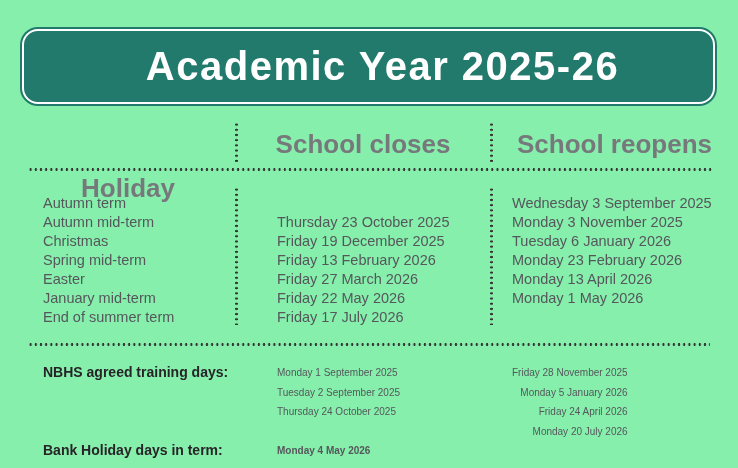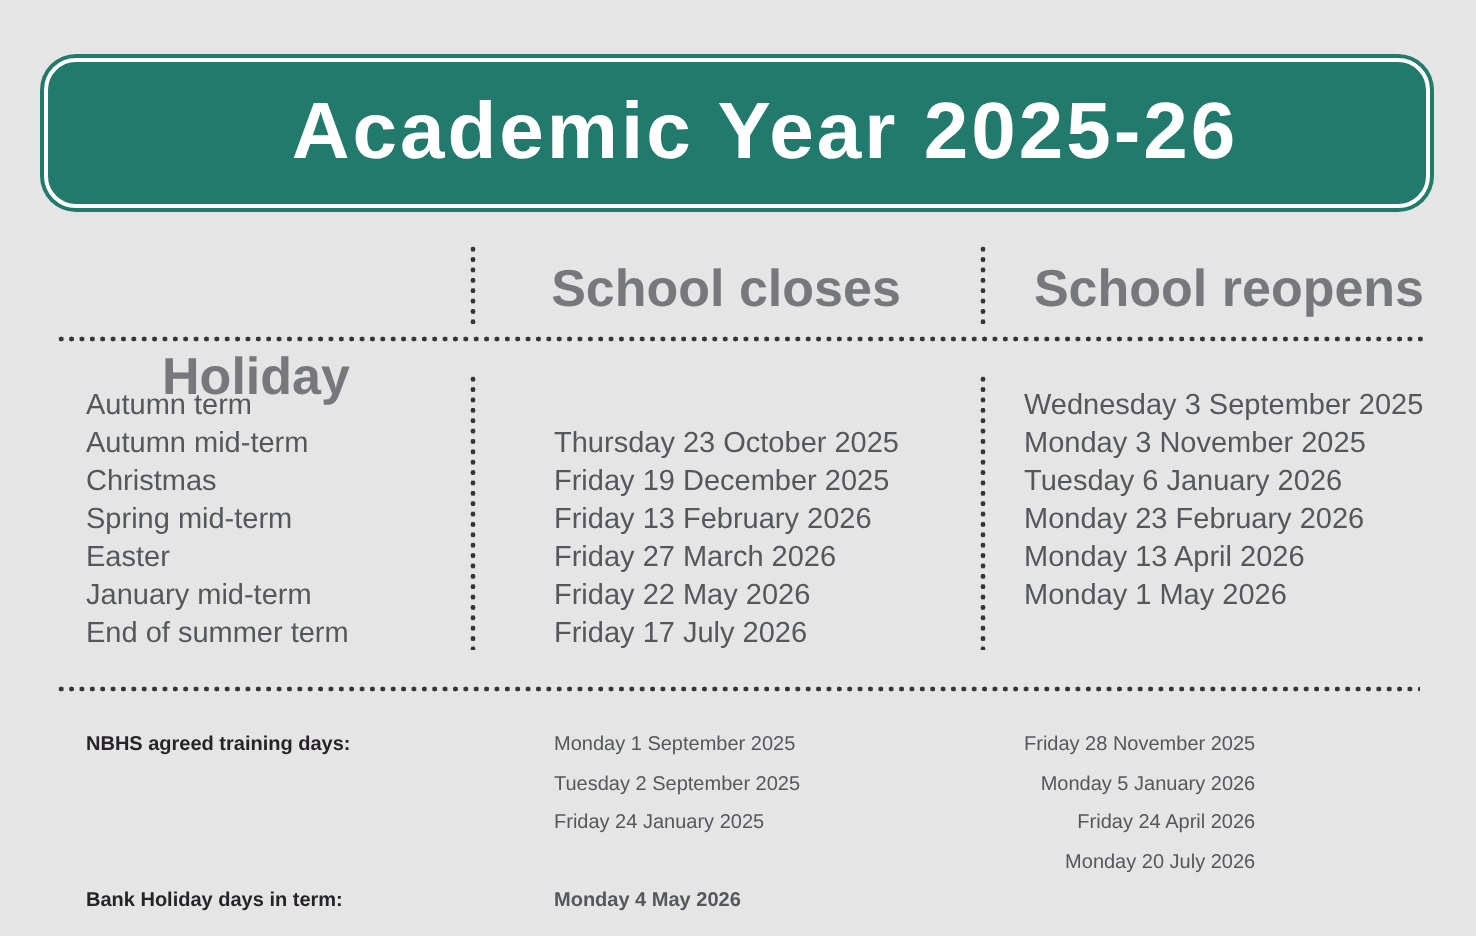--- a/index.html
+++ b/index.html
@@ -8,21 +8,21 @@
     --text_gray: #55575b;
     --label_black: #262427;
     --dot_gray: #343434;
   }
   * { margin: 0; padding: 0; box-sizing: border-box; }
   html, body { background: #fff; }
   .page {
     position: relative;
     width: 738px;
     height: 468px;
-    background: #e5e5e5;
+    background: #86efac;
     overflow: hidden;
     font-family: "Liberation Sans", "DejaVu Sans", sans-serif;
   }
 
   
   .banner {
     position: absolute;
     left: 22px; top: 29px;
     width: 693px; height: 75px;
     background: var(--banner_teal);
@@ -89,21 +89,21 @@
   }
   .body-col .cell { height: 19px; line-height: 19px; }
   .col-holiday { left: 43px;  }
   .col-closes  { left: 277px; }
   .col-reopens { left: 512px; }
 
   
   .section-label {
     position: absolute;
     left: 43px;
-    font-size: 10px;
+    font-size: 14px;
     line-height: 19px;
     font-weight: bold;
     color: var(--label_black);
     white-space: nowrap;
   }
   .training-label { top: 363px; }
   .bank-label     { top: 441px; }
   .bottom-col {
     position: absolute;
     top: 363px;
@@ -175,21 +175,21 @@
     <div class="cell"></div>
   </div>
 
   <div class="dots-h hline-bottom"></div>
 
   <div class="section-label training-label">NBHS agreed training days:</div>
 
   <div class="bottom-col training-col-1">
     <div class="cell">Monday 1 September 2025</div>
     <div class="cell">Tuesday 2 September 2025</div>
-    <div class="cell">Friday 24 January 2025</div>
+    <div class="cell">Thursday 24 October 2025</div>
   </div>
 
   <div class="bottom-col training-col-2">
     <div class="cell">Friday 28 November 2025</div>
     <div class="cell">Monday 5 January 2026</div>
     <div class="cell">Friday 24 April 2026</div>
     <div class="cell">Monday 20 July 2026</div>
   </div>
 
   <div class="section-label bank-label">Bank Holiday days in term:</div>

